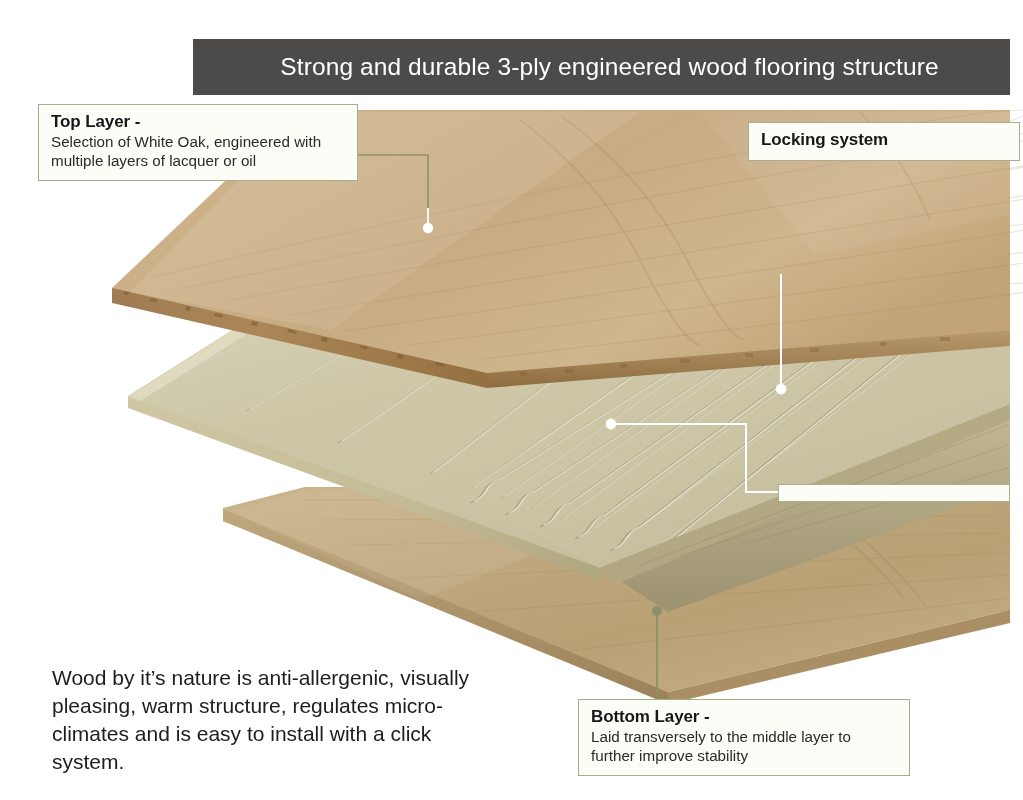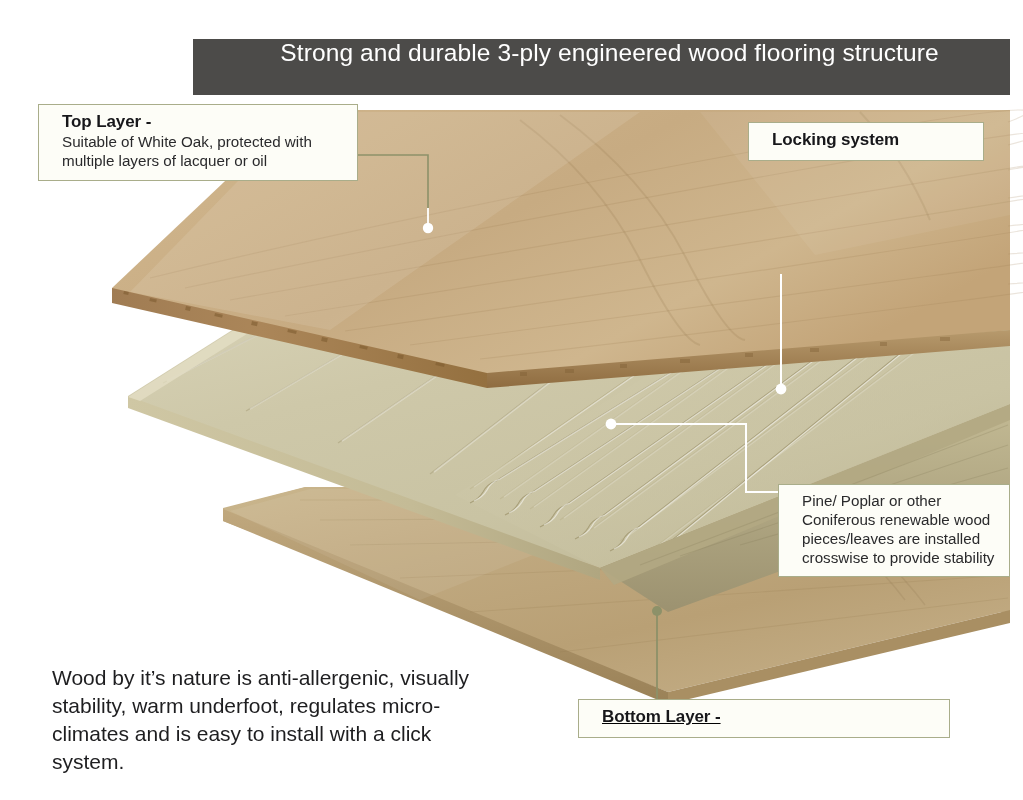--- a/index.html
+++ b/index.html
@@ -12,48 +12,48 @@
   }
   #stage{position:absolute;inset:0;width:1023px;height:800px;}
 
   
   #art{position:absolute;left:0;top:0;width:1023px;height:800px;}
 
   
   .title-banner{
     position:absolute;left:193px;top:39px;width:817px;height:56px;
     background:#4c4b49;
-    display:flex;justify-content:center;
+    display:flex;align-items:center;justify-content:center;
     box-sizing:border-box;
     padding-left:16px;
   }
   .title-banner span{
     color:#ffffff;font-size:24.5px;font-weight:400;letter-spacing:.1px;
     white-space:nowrap;
   }
 
   
   .callout{
     position:absolute;box-sizing:border-box;
     background:#fdfdf7;
     border:1.3px solid #a9ad8a;
-    padding:7px 10px 9px 23px;
+    padding:7px 10px 9px 12px;
   }
   .callout .c-head{
     display:block;font-weight:bold;font-size:17px;color:#17171a;
     line-height:1.2;margin-bottom:1px;letter-spacing:-.1px;
   }
   .callout .c-body{
     display:block;font-size:15.2px;color:#2a2a2c;line-height:1.24;
   }
 
   #callout-top{left:38px;top:104px;width:320px;}
-  #callout-lock{left:748px;top:122px;width:236px;}
+  #callout-lock{left:748px;top:122px;width:272px;}
   #callout-mid{left:778px;top:484px;width:232px;}
-  #callout-bottom{left:578px;top:699px;width:372px;text-decoration:underline;}
+  #callout-bottom{left:578px;top:699px;width:332px;}
 
   
   #intro-paragraph{
     position:absolute;left:52px;top:664px;width:420px;
     font-size:21px;line-height:1.33;color:#1e1e20;
   }
 
   
   #leads{position:absolute;left:0;top:0;width:1023px;height:800px;pointer-events:none;}
 </style>
@@ -295,30 +295,30 @@
       <circle cx="657" cy="611" r="5" fill="#8d9169"></circle>
     </g>
   </svg>
 
   <div class="title-banner">
     <span>Strong and durable 3-ply engineered wood flooring structure</span>
   </div>
 
   <div class="callout" id="callout-top">
     <span class="c-head">Top Layer -</span>
-    <span class="c-body">Suitable of White Oak, protected with multiple layers of lacquer or oil</span>
+    <span class="c-body">Selection of White Oak, engineered with multiple layers of lacquer or oil</span>
   </div>
 
   <div class="callout" id="callout-lock">
     <span class="c-head">Locking system</span>
   </div>
 
   <div class="callout" id="callout-mid">
-    <span class="c-body">Pine/ Poplar or other Coniferous renewable wood pieces/leaves are installed crosswise to provide stability</span>
   </div>
 
   <div class="callout" id="callout-bottom">
     <span class="c-head">Bottom Layer -</span>
-  </div>
-
-  <div id="intro-paragraph">Wood by it’s nature is anti-allergenic, visually stability, warm underfoot, regulates micro-climates and is easy to install with a click system.</div>
+    <span class="c-body">Laid transversely to the middle layer to further improve stability</span>
+  </div>
+
+  <div id="intro-paragraph">Wood by it’s nature is anti-allergenic, visually pleasing, warm structure, regulates micro-climates and is easy to install with a click system.</div>
 
 </div>
 
 </body></html>

